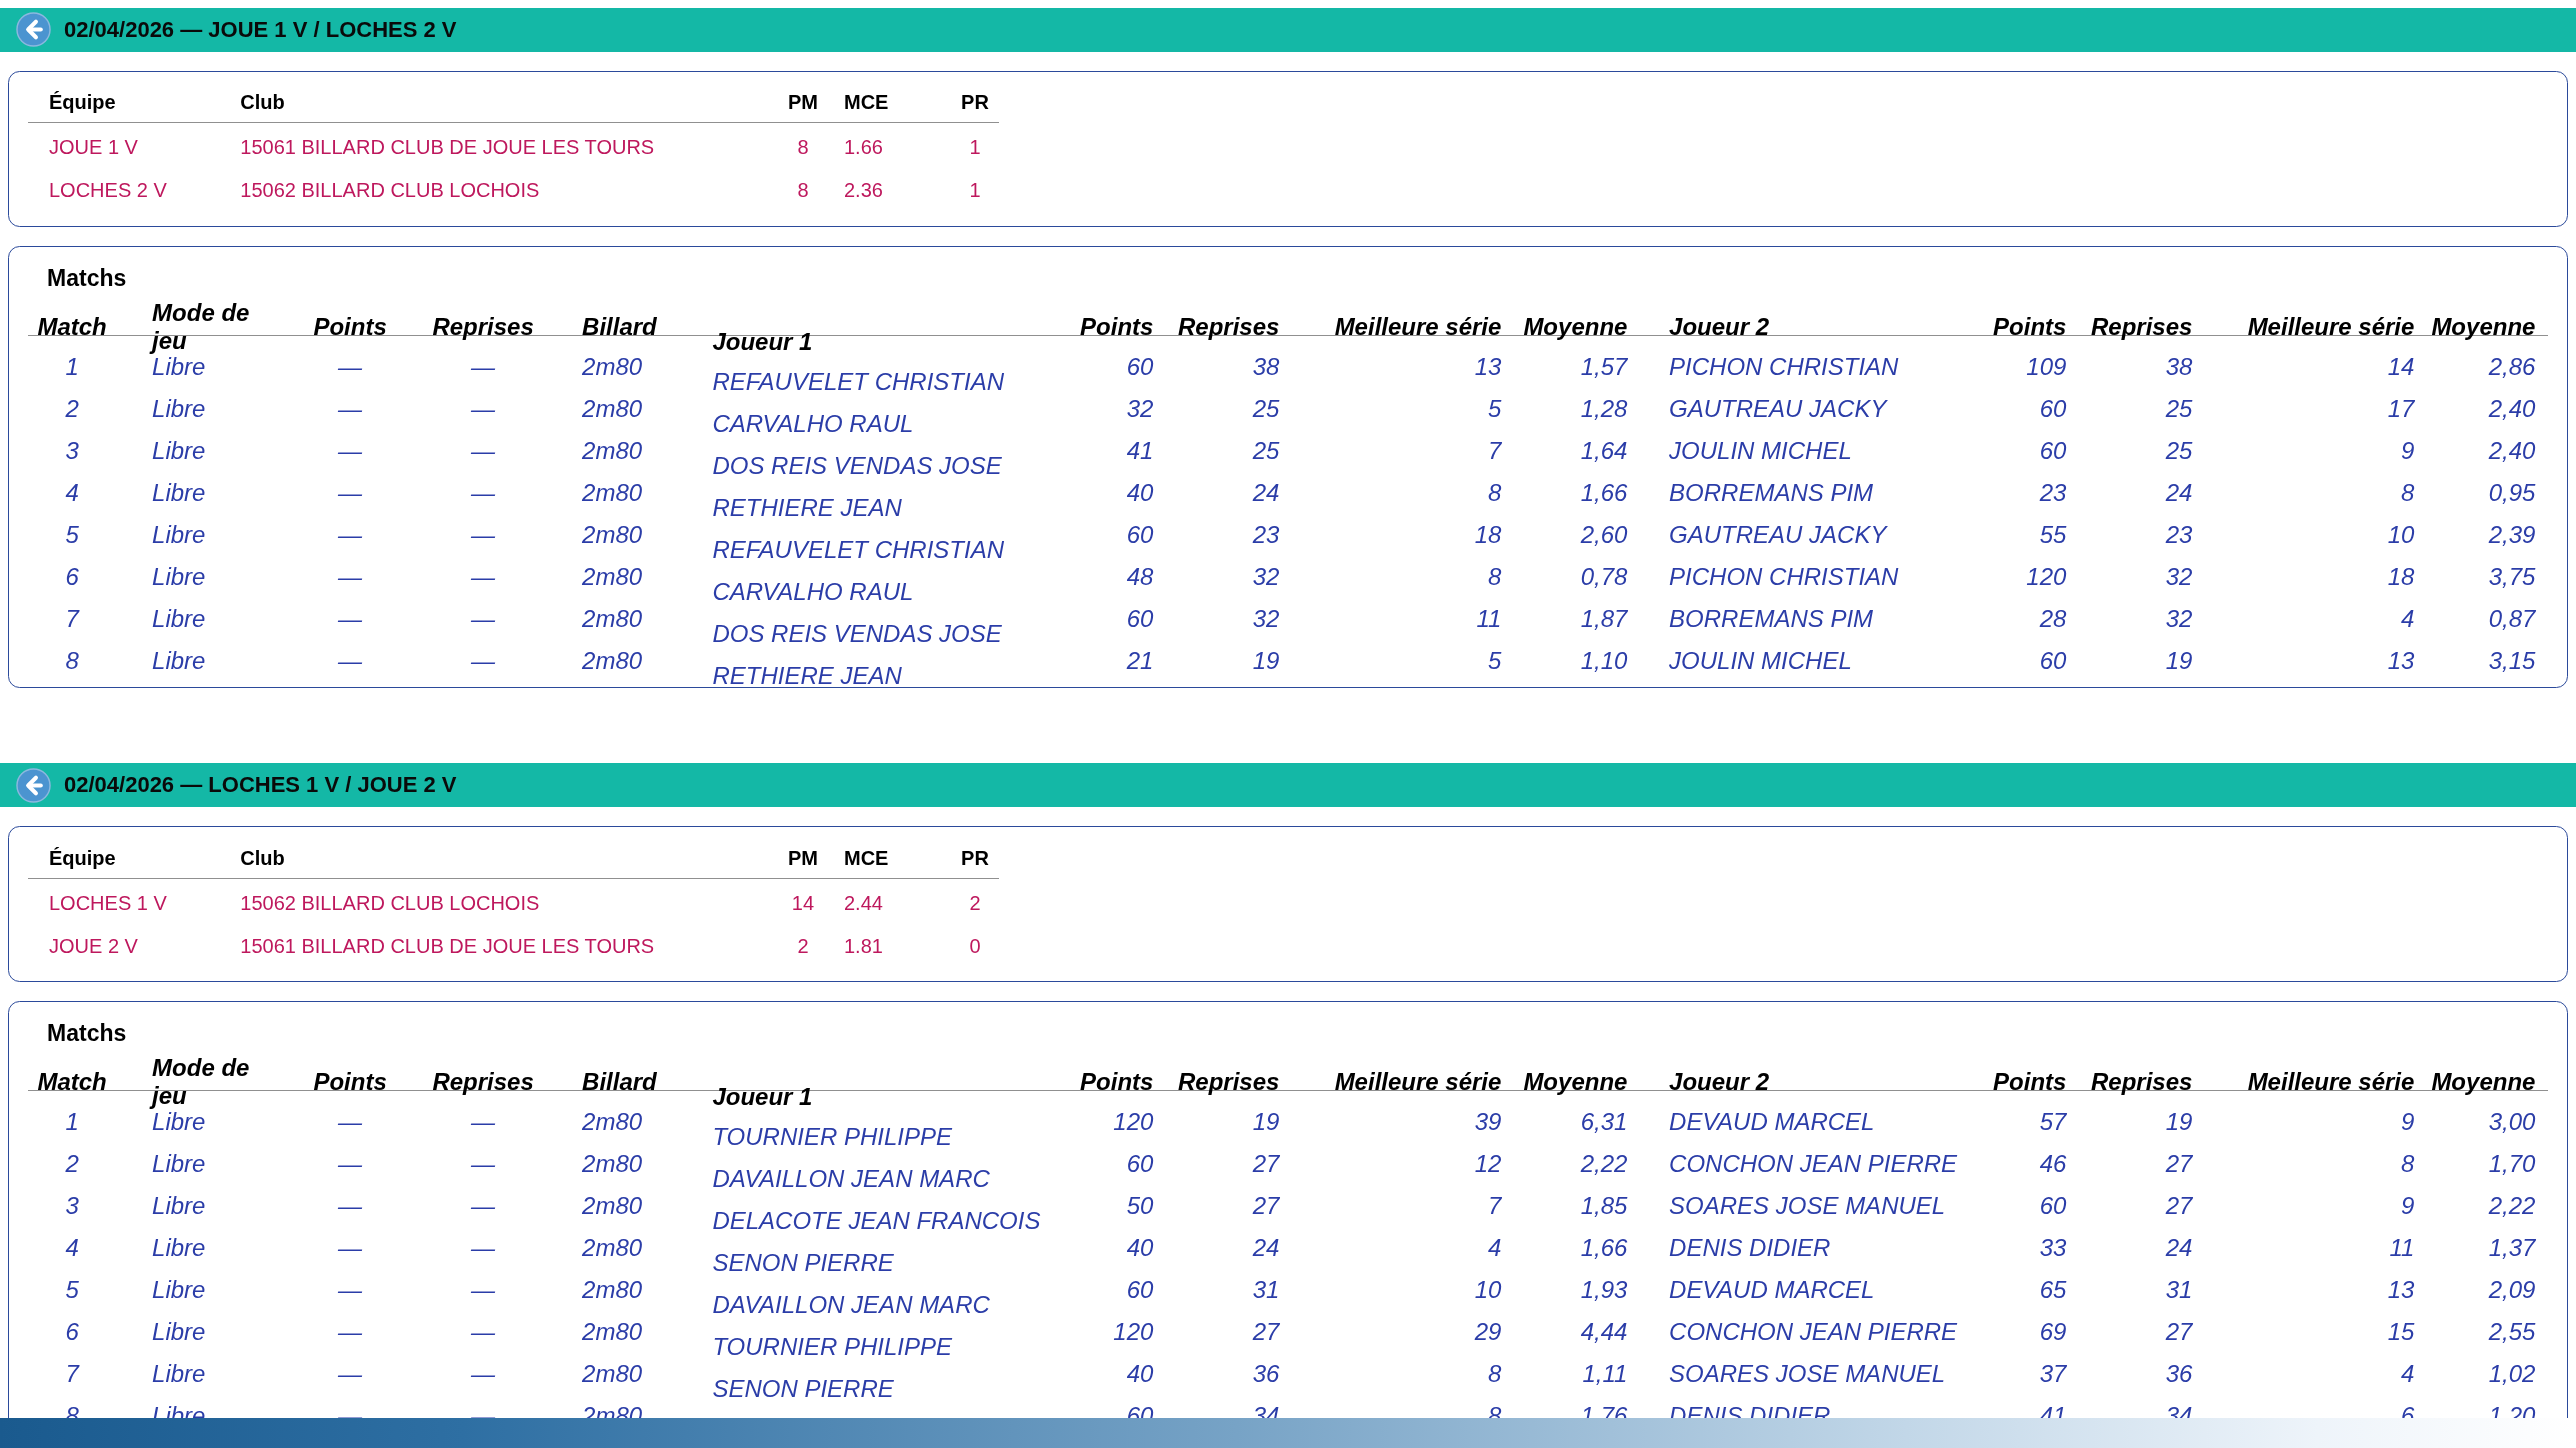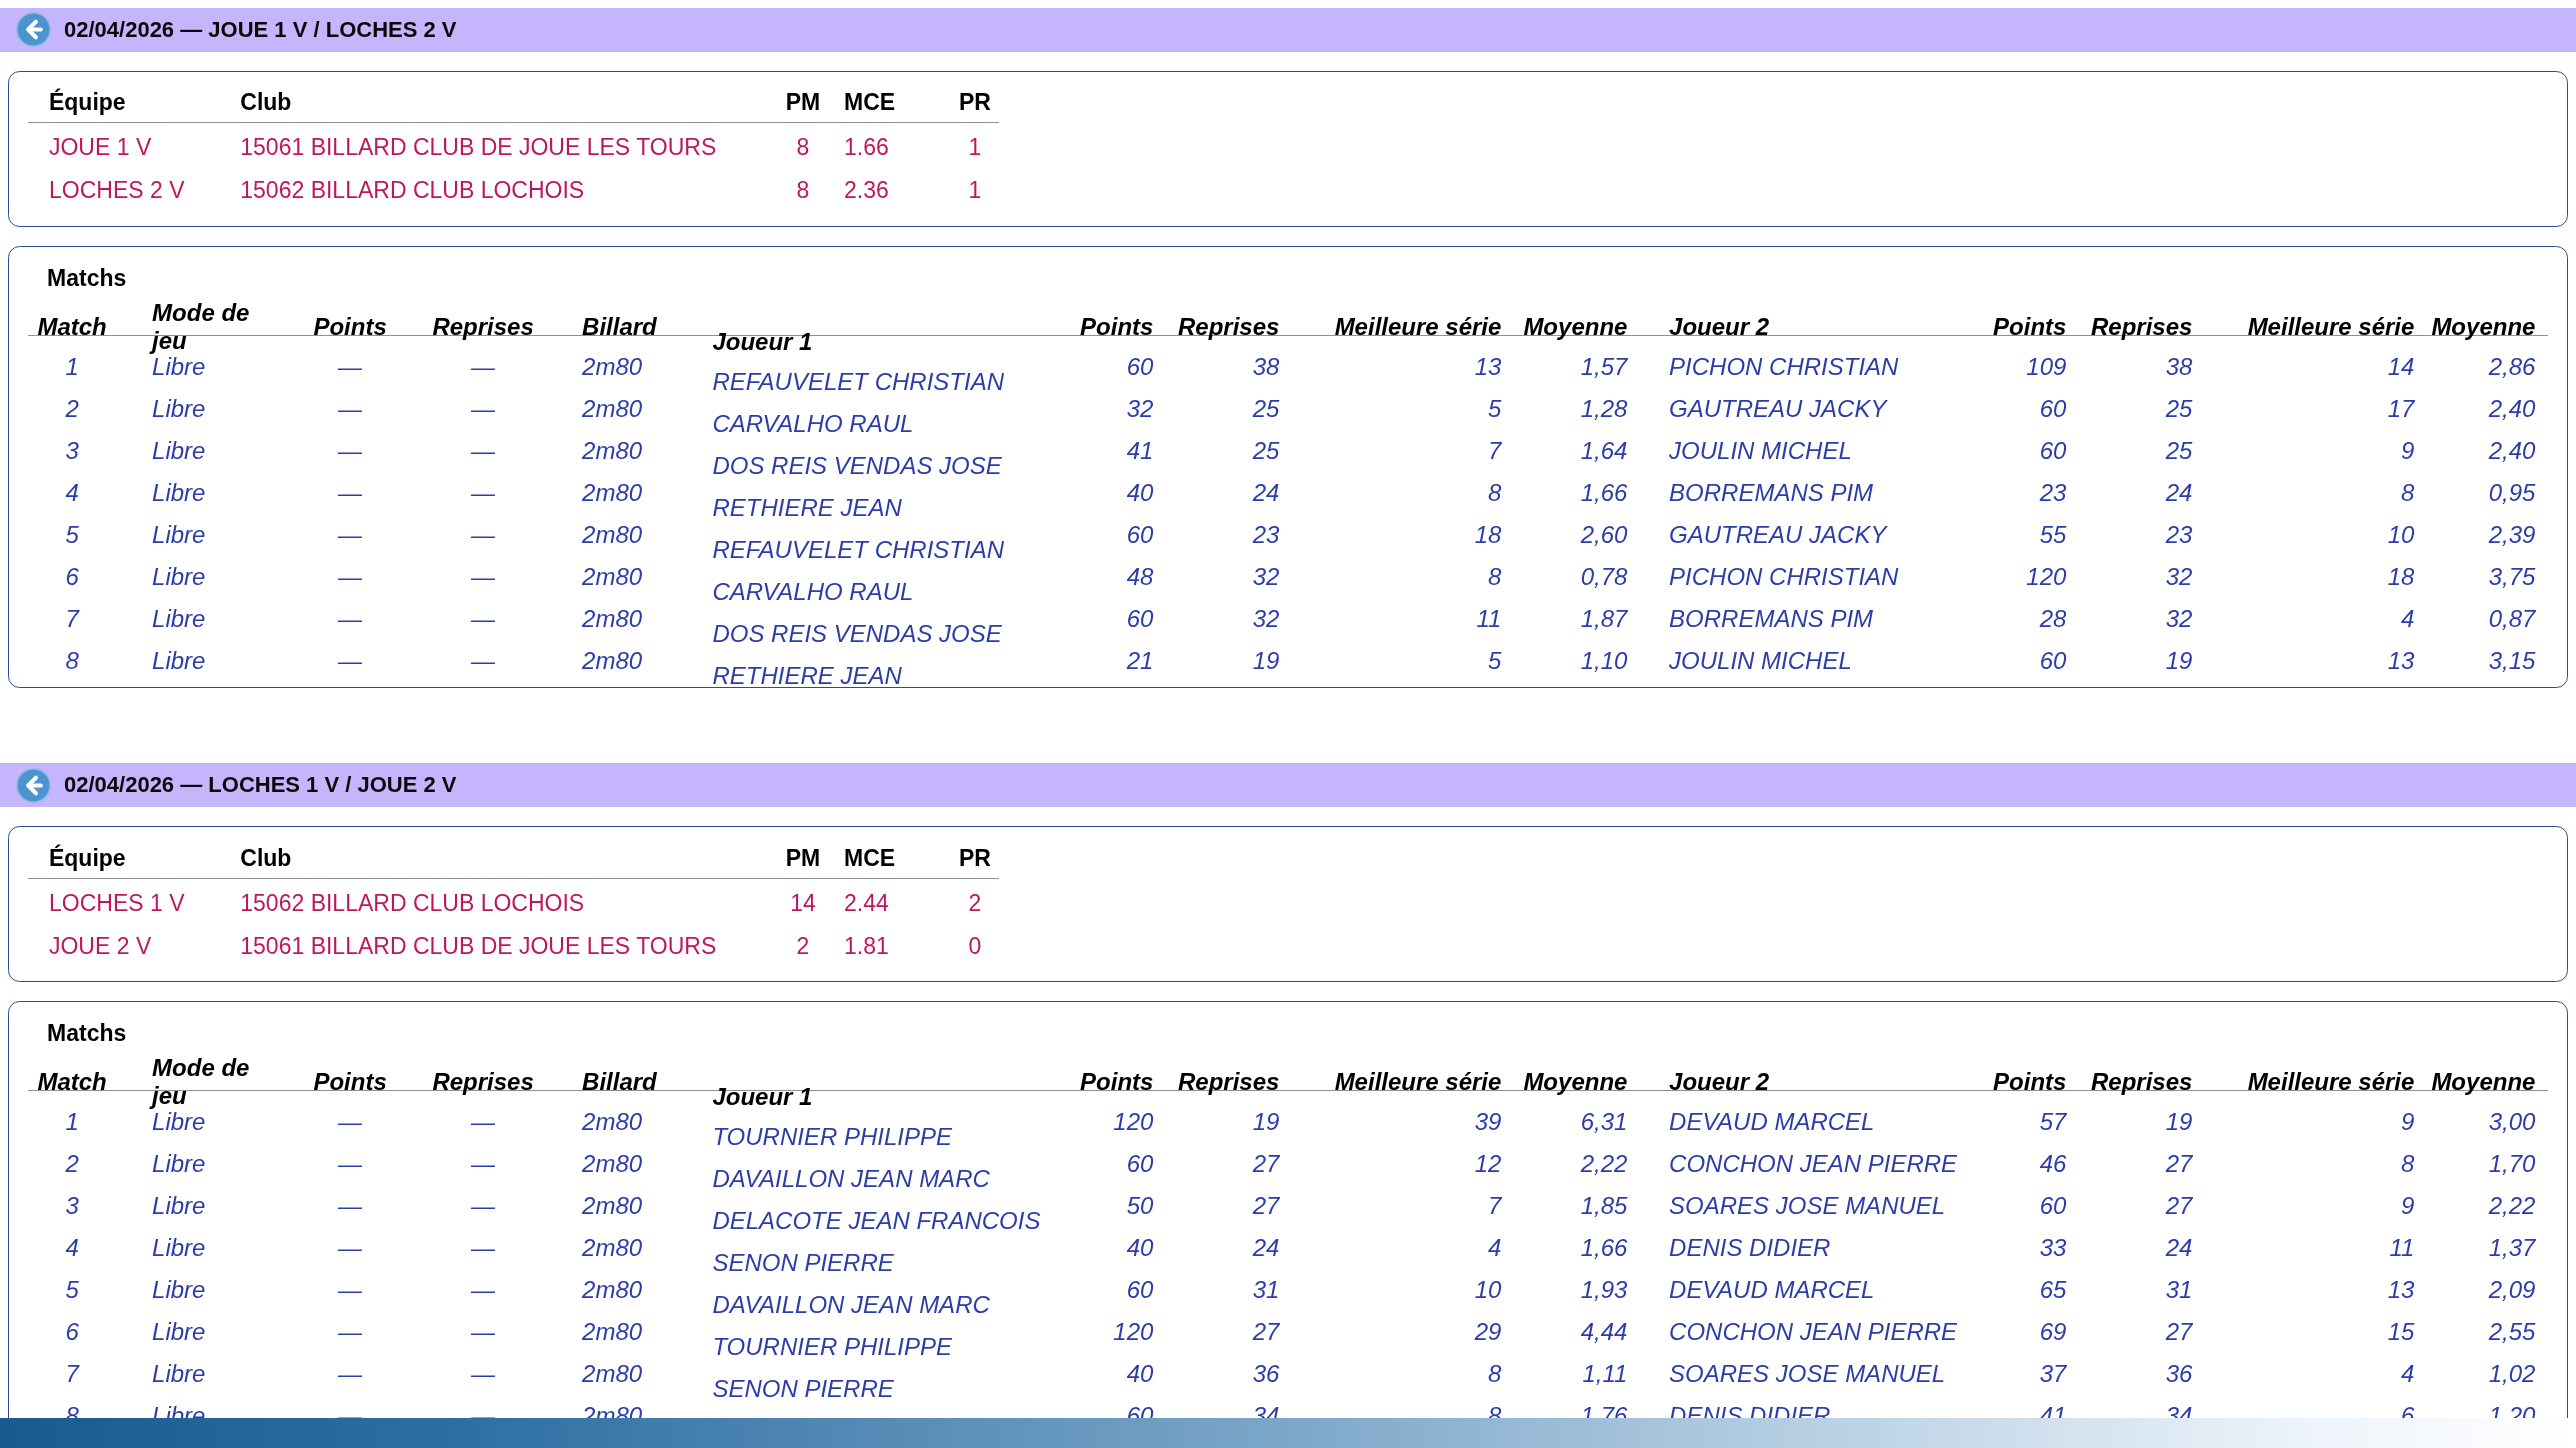--- a/index.html
+++ b/index.html
@@ -4,40 +4,40 @@
 <style>
   html,body{margin:0;padding:0;}
   body{
     width:2576px;height:1449px;position:relative;overflow:hidden;
     background:#ffffff;
     font-family:"Liberation Sans","DejaVu Sans",sans-serif;
     color:#000;
   }
   
   .section-header{
-    margin-top:7.7px;height:44px;background:#c4b5fd;
+    margin-top:7.7px;height:44px;background:#14b8a6;
     display:flex;align-items:center;padding:0 15.5px;gap:13.5px;
   }
   .back-icon{width:35px;height:35px;display:inline-flex;flex:0 0 auto;cursor:pointer;}
   .section-title{font-size:22px;font-weight:bold;color:#0a0a0a;}
 
   .match-section + .match-section{margin-top:75px;}
 
   
   .panel{
     margin:19.3px 7.7px 0 7.7px;background:#fff;
     border:1.9px solid #2b4a9b;border-radius:11.6px;
   }
   .team-panel{padding:13.5px 19.3px 13.5px 19.3px;}
   .match-panel{padding:11.6px 17.4px 13.5px 17.4px;}
 
   
   .trow{
     display:grid;grid-template-columns:193px 541px 82px 97px 68px;
-    align-items:center;font-size:23px;height:43px;
+    align-items:center;font-size:20px;height:43px;
   }
   .trow.thead{font-weight:bold;height:35px;}
   .t0{text-align:left;padding-left:21px;}
   .t1{text-align:left;padding-left:19.3px;}
   .t2{text-align:center;}
   .t3{padding-right:7.7px;}
   .t4{text-align:center;}
   .team-rule{border-bottom:1.9px solid #909090;width:971px;margin:1.9px 0 2.9px 0;}
   .tbody-cell{color:#be185d;}
 

